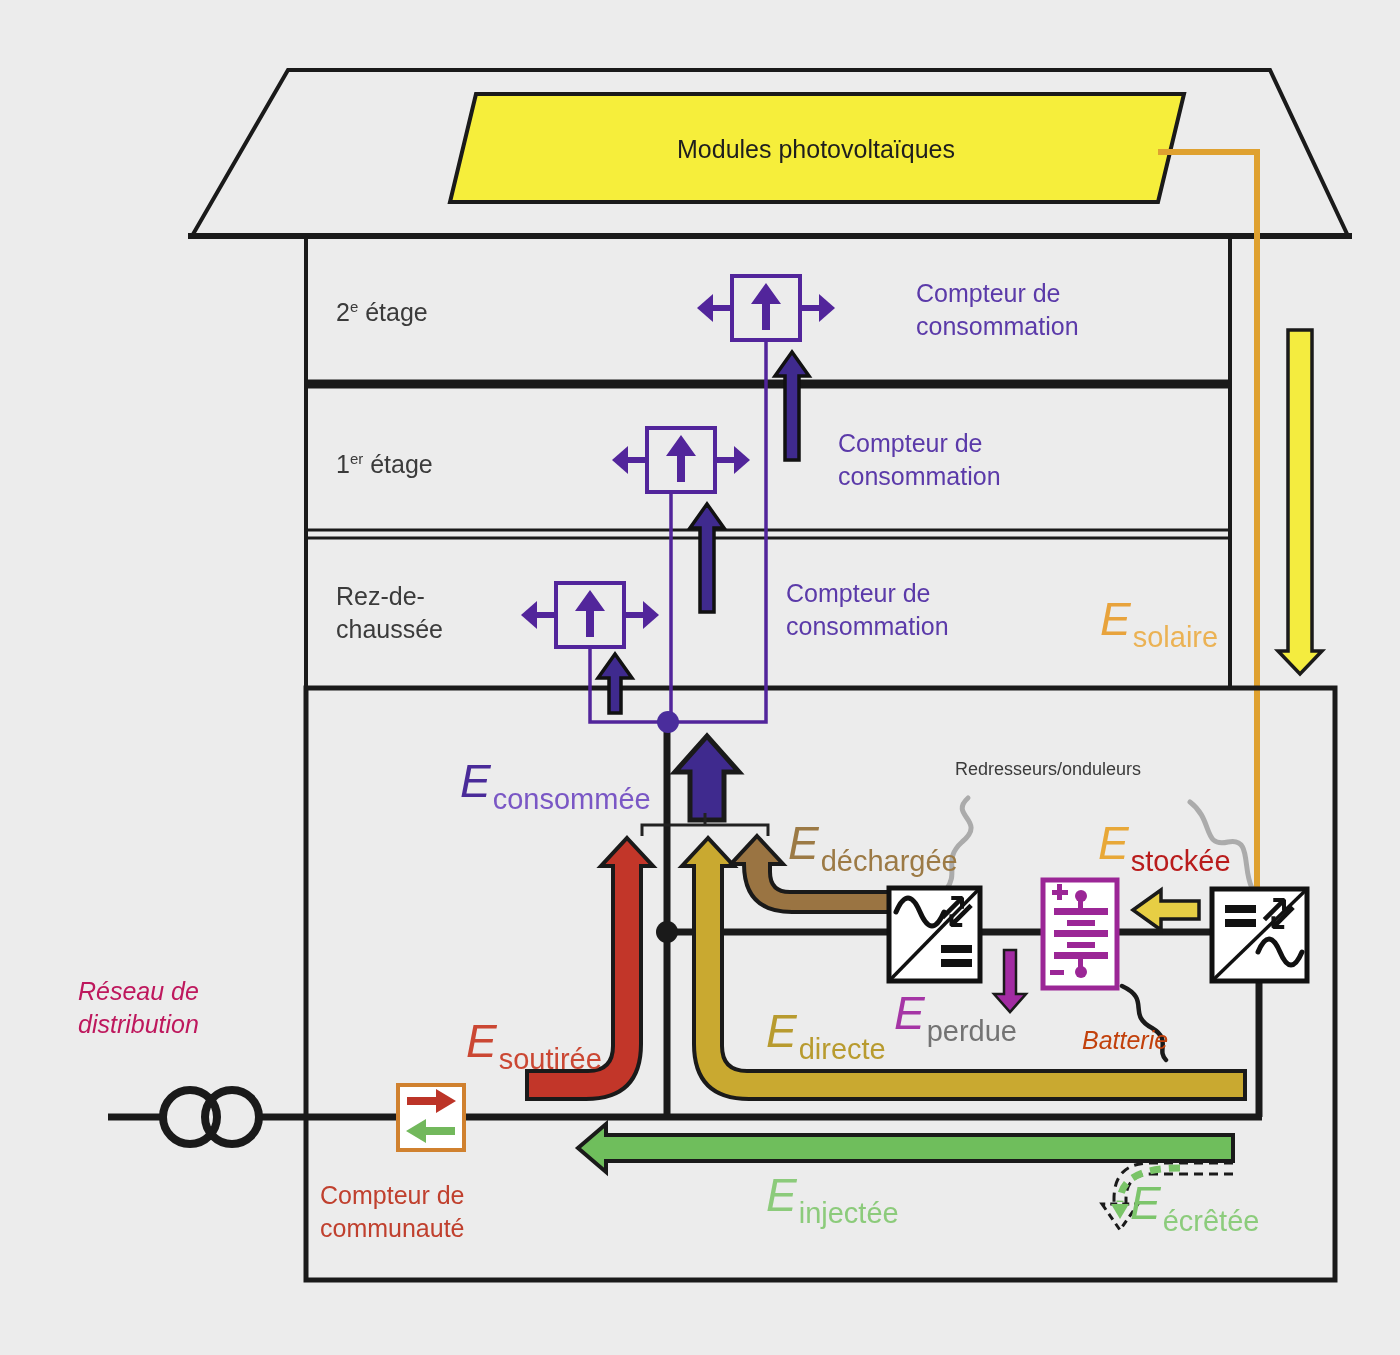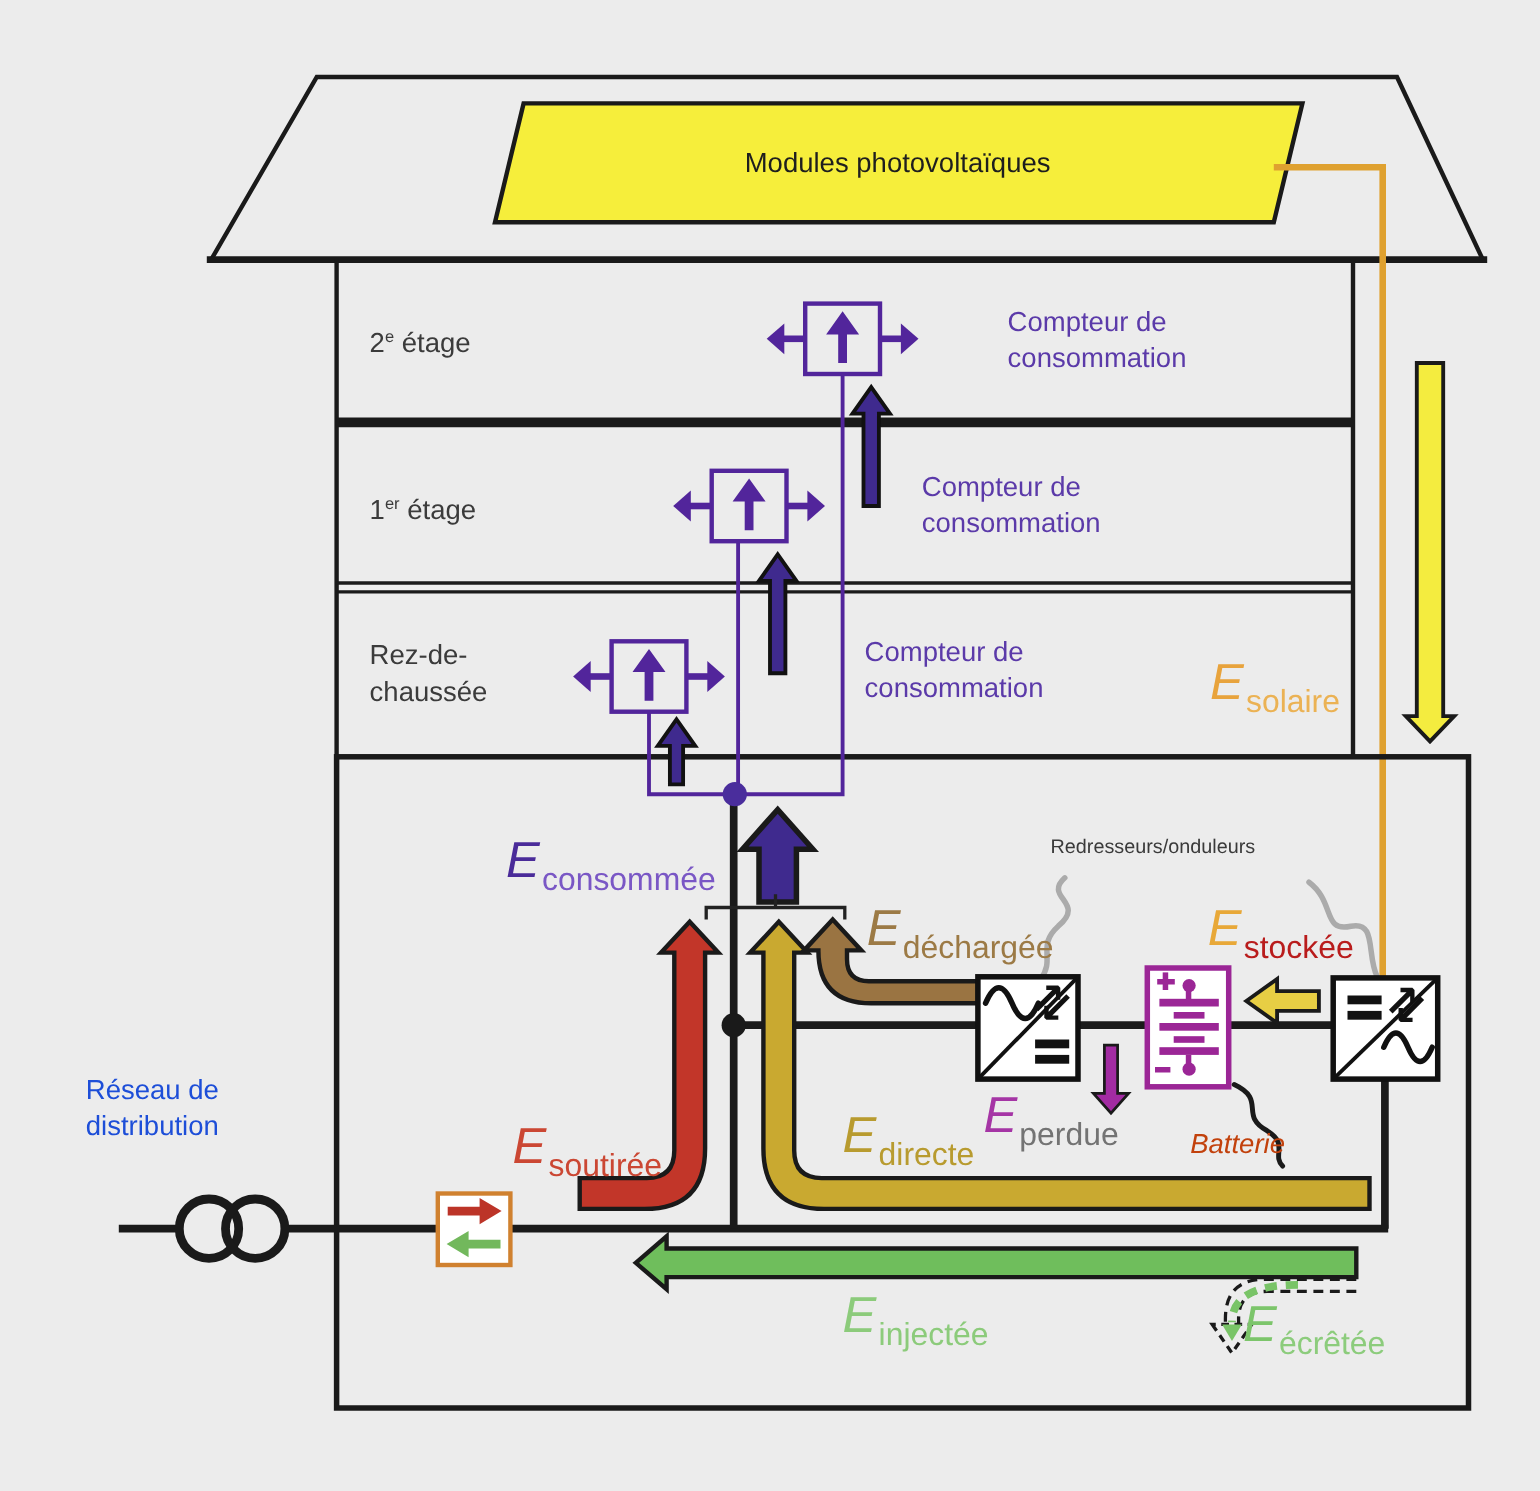--- a/index.html
+++ b/index.html
@@ -146,21 +146,22 @@
 <div class="lbl nowrap" style="left:336px; top:448px;"><span>1</span><span class="sup">er</span><span> étage</span></div>
 <div class="lbl" style="left:336px; top:580px; width:130px;"><span>Rez-de-chaussée</span></div>
 
 <div class="lbl" style="left:916px; top:277px; width:170px; color:#5B3AA9;">Compteur de consommation</div>
 <div class="lbl" style="left:838px; top:427px; width:170px; color:#5B3AA9;">Compteur de consommation</div>
 <div class="lbl" style="left:786px; top:577px; width:170px; color:#5B3AA9;">Compteur de consommation</div>
 
 <div class="lbl nowrap" style="left:955px; top:758px; font-size:18px; color:#3A3A3A;">Redresseurs/onduleurs</div>
 <div class="lbl nowrap" style="left:1082px; top:1024px; color:#c2410c;font-style:italic;">Batterie</div>
 
-<div class="lbl" style="left:78px; top:975px; width:150px; color:#1d4ed8;">Réseau de distribution</div>
+<div class="lbl" style="left:78px; top:975px; width:150px; color:#be185d;font-style:italic;">Réseau de distribution</div>
+<div class="lbl" style="left:320px; top:1179px; width:190px; color:#C0402E;">Compteur de communauté</div>
 
 <div class="elab" style="left:1100px; top:582px;margin-top:10px;"><span class="E" style="color:#E8A33C;">E</span><span class="esub" style="color:#EBB254;">solaire</span></div>
 <div class="elab" style="left:460px; top:754px;"><span class="E" style="color:#4A2B99;">E</span><span class="esub" style="color:#7A57C5;">consommée</span></div>
 <div class="elab" style="left:466px; top:1014px;"><span class="E" style="color:#CB4733;">E</span><span class="esub" style="color:#CB4733;">soutirée</span></div>
 <div class="elab" style="left:766px; top:1004px;"><span class="E" style="color:#B89B2F;">E</span><span class="esub" style="color:#B89B2F;">directe</span></div>
 <div class="elab" style="left:894px; top:986px;"><span class="E" style="color:#A535A5;">E</span><span class="esub" style="color:#737373;">perdue</span></div>
 <div class="elab" style="left:788px; top:816px;"><span class="E" style="color:#9C7A45;">E</span><span class="esub" style="color:#9C7A45;">déchargée</span></div>
 <div class="elab" style="left:1098px; top:816px;"><span class="E" style="color:#E8A838;">E</span><span class="esub" style="color:#b91c1c;">stockée</span></div>
 <div class="elab" style="left:766px; top:1168px;"><span class="E" style="color:#8CCB7B;">E</span><span class="esub" style="color:#8CCB7B;">injectée</span></div>
 <div class="elab" style="left:1130px; top:1176px;"><span class="E" style="color:#7CC56B;">E</span><span class="esub" style="color:#8CCC7C;">écrêtée</span></div>

